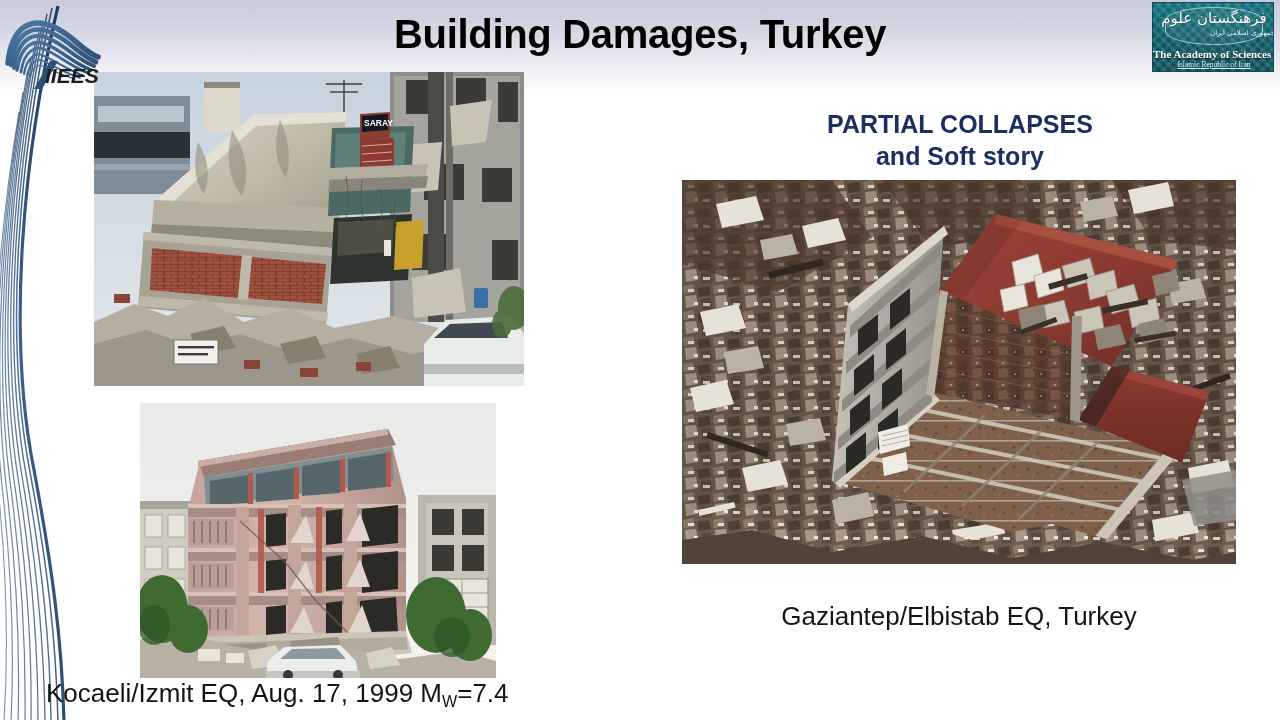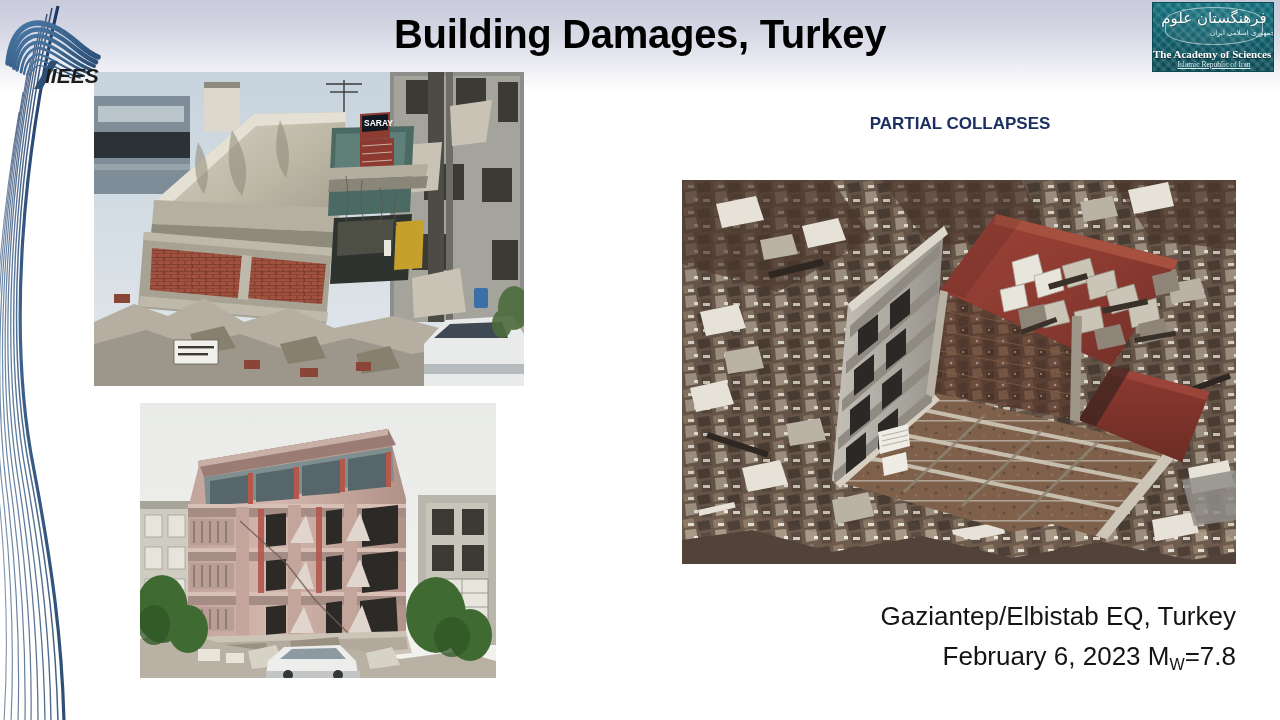--- a/index.html
+++ b/index.html
@@ -105,25 +105,25 @@
 
   #photo-kocaeli-collapse { left: 94px; top: 72px; width: 430px; height: 314px; }
   #photo-kocaeli-softstory { left: 140px; top: 403px; width: 356px; height: 275px; }
   #photo-gaziantep-aerial { left: 682px; top: 180px; width: 554px; height: 384px; }
 
   
   #partial-collapses-heading {
     position: absolute; left: 690px; top: 108px; width: 540px;
     text-align: center;
     color: #1b3060;
-    font-size: 17px; font-weight: bold; line-height: 32px;
+    font-size: 25px; font-weight: bold; line-height: 32px;
   }
   #caption-gaziantep {
     position: absolute; left: 682px; top: 596px; width: 554px;
-    text-align: right;
+    text-align: center;
     color: #141414;
     font-size: 26px; line-height: 40px;
   }
   #caption-kocaeli {
     position: absolute; left: 46px; top: 676px; width: 640px;
     text-align: left;
     color: #141414;
     font-size: 26px; line-height: 34px;
     white-space: nowrap;
   }
@@ -665,27 +665,28 @@
 
       <path d="M0,340 L60,326 L130,352 L210,336 L290,360 L370,344 L450,366 L530,350 L554,360 L554,384 L0,384z" fill="url(#rubblePat)"></path>
       <path d="M0,360 L70,350 L150,372 L240,356 L330,378 L420,362 L510,380 L554,372 L554,384 L0,384z" fill="#51423a"></path>
 
       <polygon points="500,300 554,290 554,340 512,346" fill="#8f8d88" opacity="0.85"></polygon>
     </svg>
   </div>
 
   <div id="partial-collapses-heading">
     <div>PARTIAL COLLAPSES</div>
+    <div>and Soft story</div>
   </div>
 
   <div id="caption-gaziantep">
     <div>Gaziantep/Elbistab EQ, Turkey</div>
-    <div><span>February 6, 2023 M</span><span class="sub">W</span><span>=7.8</span></div>
   </div>
 
+  <div id="caption-kocaeli"><span>Kocaeli/Izmit EQ, Aug. 17, 1999 M</span><span class="sub">W</span><span>=7.4</span></div>
 
   <div id="iiees-logo">
     <svg width="108" height="78" viewBox="0 0 108 78" xmlns="http://www.w3.org/2000/svg">
       <defs>
         <linearGradient id="iig" x1="0" y1="0" x2="1" y2="1">
           <stop offset="0%" stop-color="#4a78a4"></stop>
             <stop offset="100%" stop-color="#2c4f75"></stop>
         </linearGradient>
       </defs>
 

